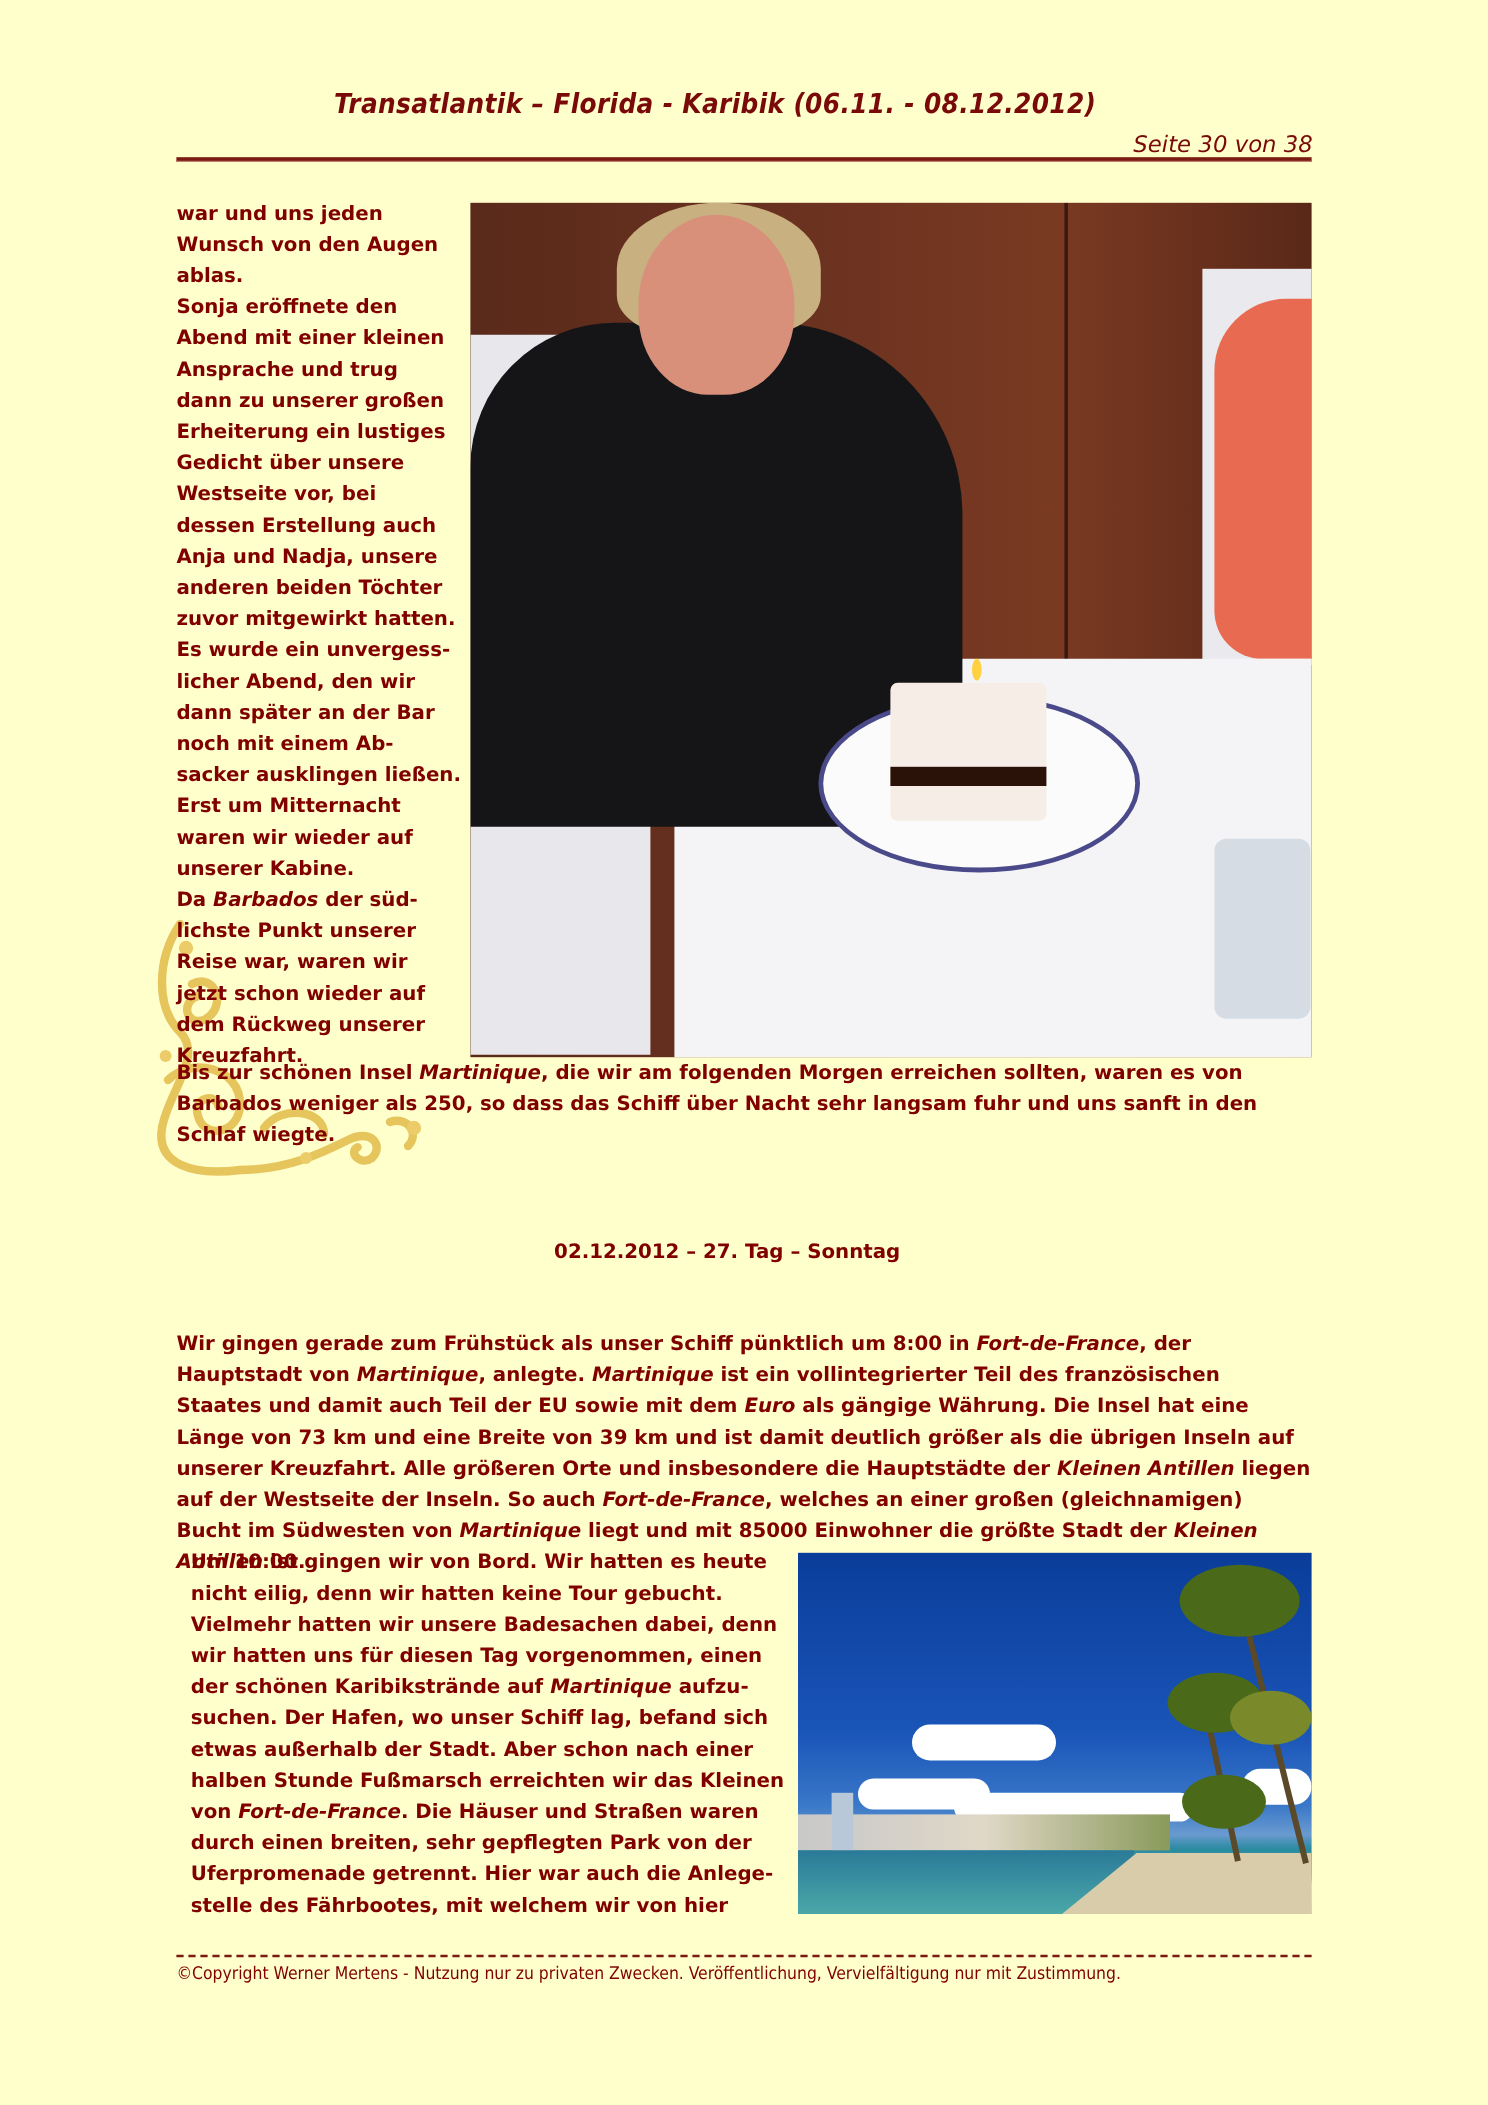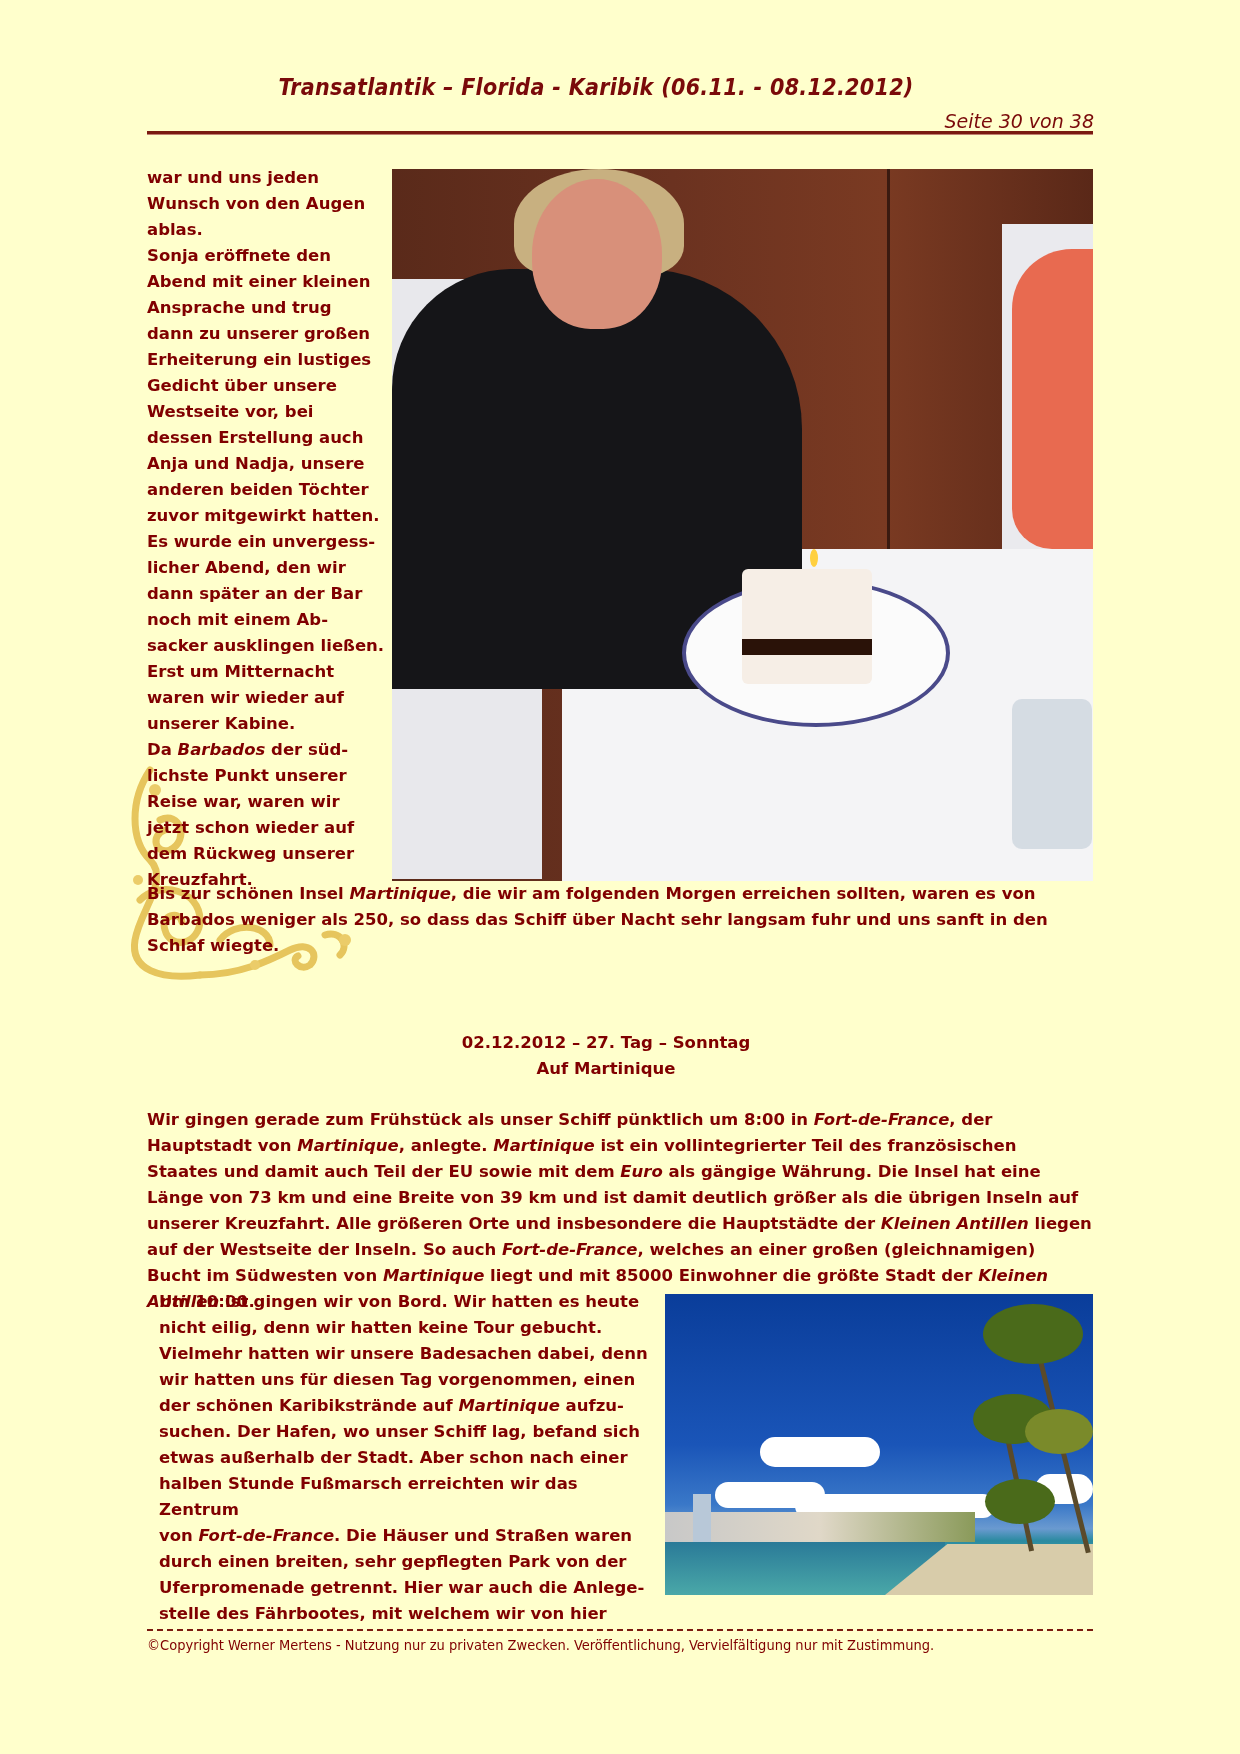--- a/index.html
+++ b/index.html
@@ -159,34 +159,33 @@
 </div>
 
 <div class="col-left-cont body-text">
   <div><span>Bis zur schönen Insel </span><i>Martinique</i><span>, die wir am folgenden Morgen erreichen sollten, waren es von</span></div>
   <div>Barbados weniger als 250, so dass das Schiff über Nacht sehr langsam fuhr und uns sanft in den</div>
   <div>Schlaf wiegte.</div>
 </div>
 
 <div class="day-heading">
   <div>02.12.2012 – 27. Tag – Sonntag</div>
-  <div>Auf Martinique</div>
 </div>
 
 <div class="para-full body-text" id="p1"><span>Wir gingen gerade zum Frühstück als unser Schiff pünktlich um 8:00 in </span><i>Fort-de-France</i><span>, der Hauptstadt von </span><i>Martinique</i><span>, anlegte. </span><i>Martinique</i><span> ist ein vollintegrierter Teil des französischen Staates und damit auch Teil der EU sowie mit dem </span><i>Euro</i><span> als gängige Währung. Die Insel hat eine Länge von 73 km und eine Breite von 39 km und ist damit deutlich größer als die übrigen Inseln auf unserer Kreuzfahrt. Alle größeren Orte und insbesondere die Hauptstädte der </span><i>Kleinen Antillen</i><span> liegen auf der Westseite der Inseln. So auch </span><i>Fort-de-France</i><span>, welches an einer großen (gleichnamigen) Bucht im Südwesten von </span><i>Martinique</i><span> liegt und mit 85000 Einwohner die größte Stadt der </span><i>Kleinen Antillen</i><span> ist.</span></div>
 
 <div class="para-left2 body-text">
   <div>Um 10:00 gingen wir von Bord. Wir hatten es heute</div>
   <div>nicht eilig, denn wir hatten keine Tour gebucht.</div>
   <div>Vielmehr hatten wir unsere Badesachen dabei, denn</div>
   <div>wir hatten uns für diesen Tag vorgenommen, einen</div>
   <div><span>der schönen Karibikstrände auf </span><i>Martinique</i><span> aufzu-</span></div>
   <div>suchen. Der Hafen, wo unser Schiff lag, befand sich</div>
   <div>etwas außerhalb der Stadt. Aber schon nach einer</div>
-  <div>halben Stunde Fußmarsch erreichten wir das Zentrum</div>
+  <div>halben Stunde Fußmarsch erreichten wir das Kleinen</div>
   <div><span>von </span><i>Fort-de-France</i><span>. Die Häuser und Straßen waren</span></div>
   <div>durch einen breiten, sehr gepflegten Park von der</div>
   <div>Uferpromenade getrennt. Hier war auch die Anlege-</div>
   <div>stelle des Fährbootes, mit welchem wir von hier</div>
 </div>
 
 <div class="photo-beach" title="Beach promenade of Fort-de-France with palm trees and blue sky">
   <div class="cloud" style="left:95px;top:143px;width:120px;height:30px;"></div>
   <div class="cloud" style="left:50px;top:188px;width:110px;height:26px;"></div>
   <div class="cloud" style="left:130px;top:200px;width:200px;height:24px;"></div>

